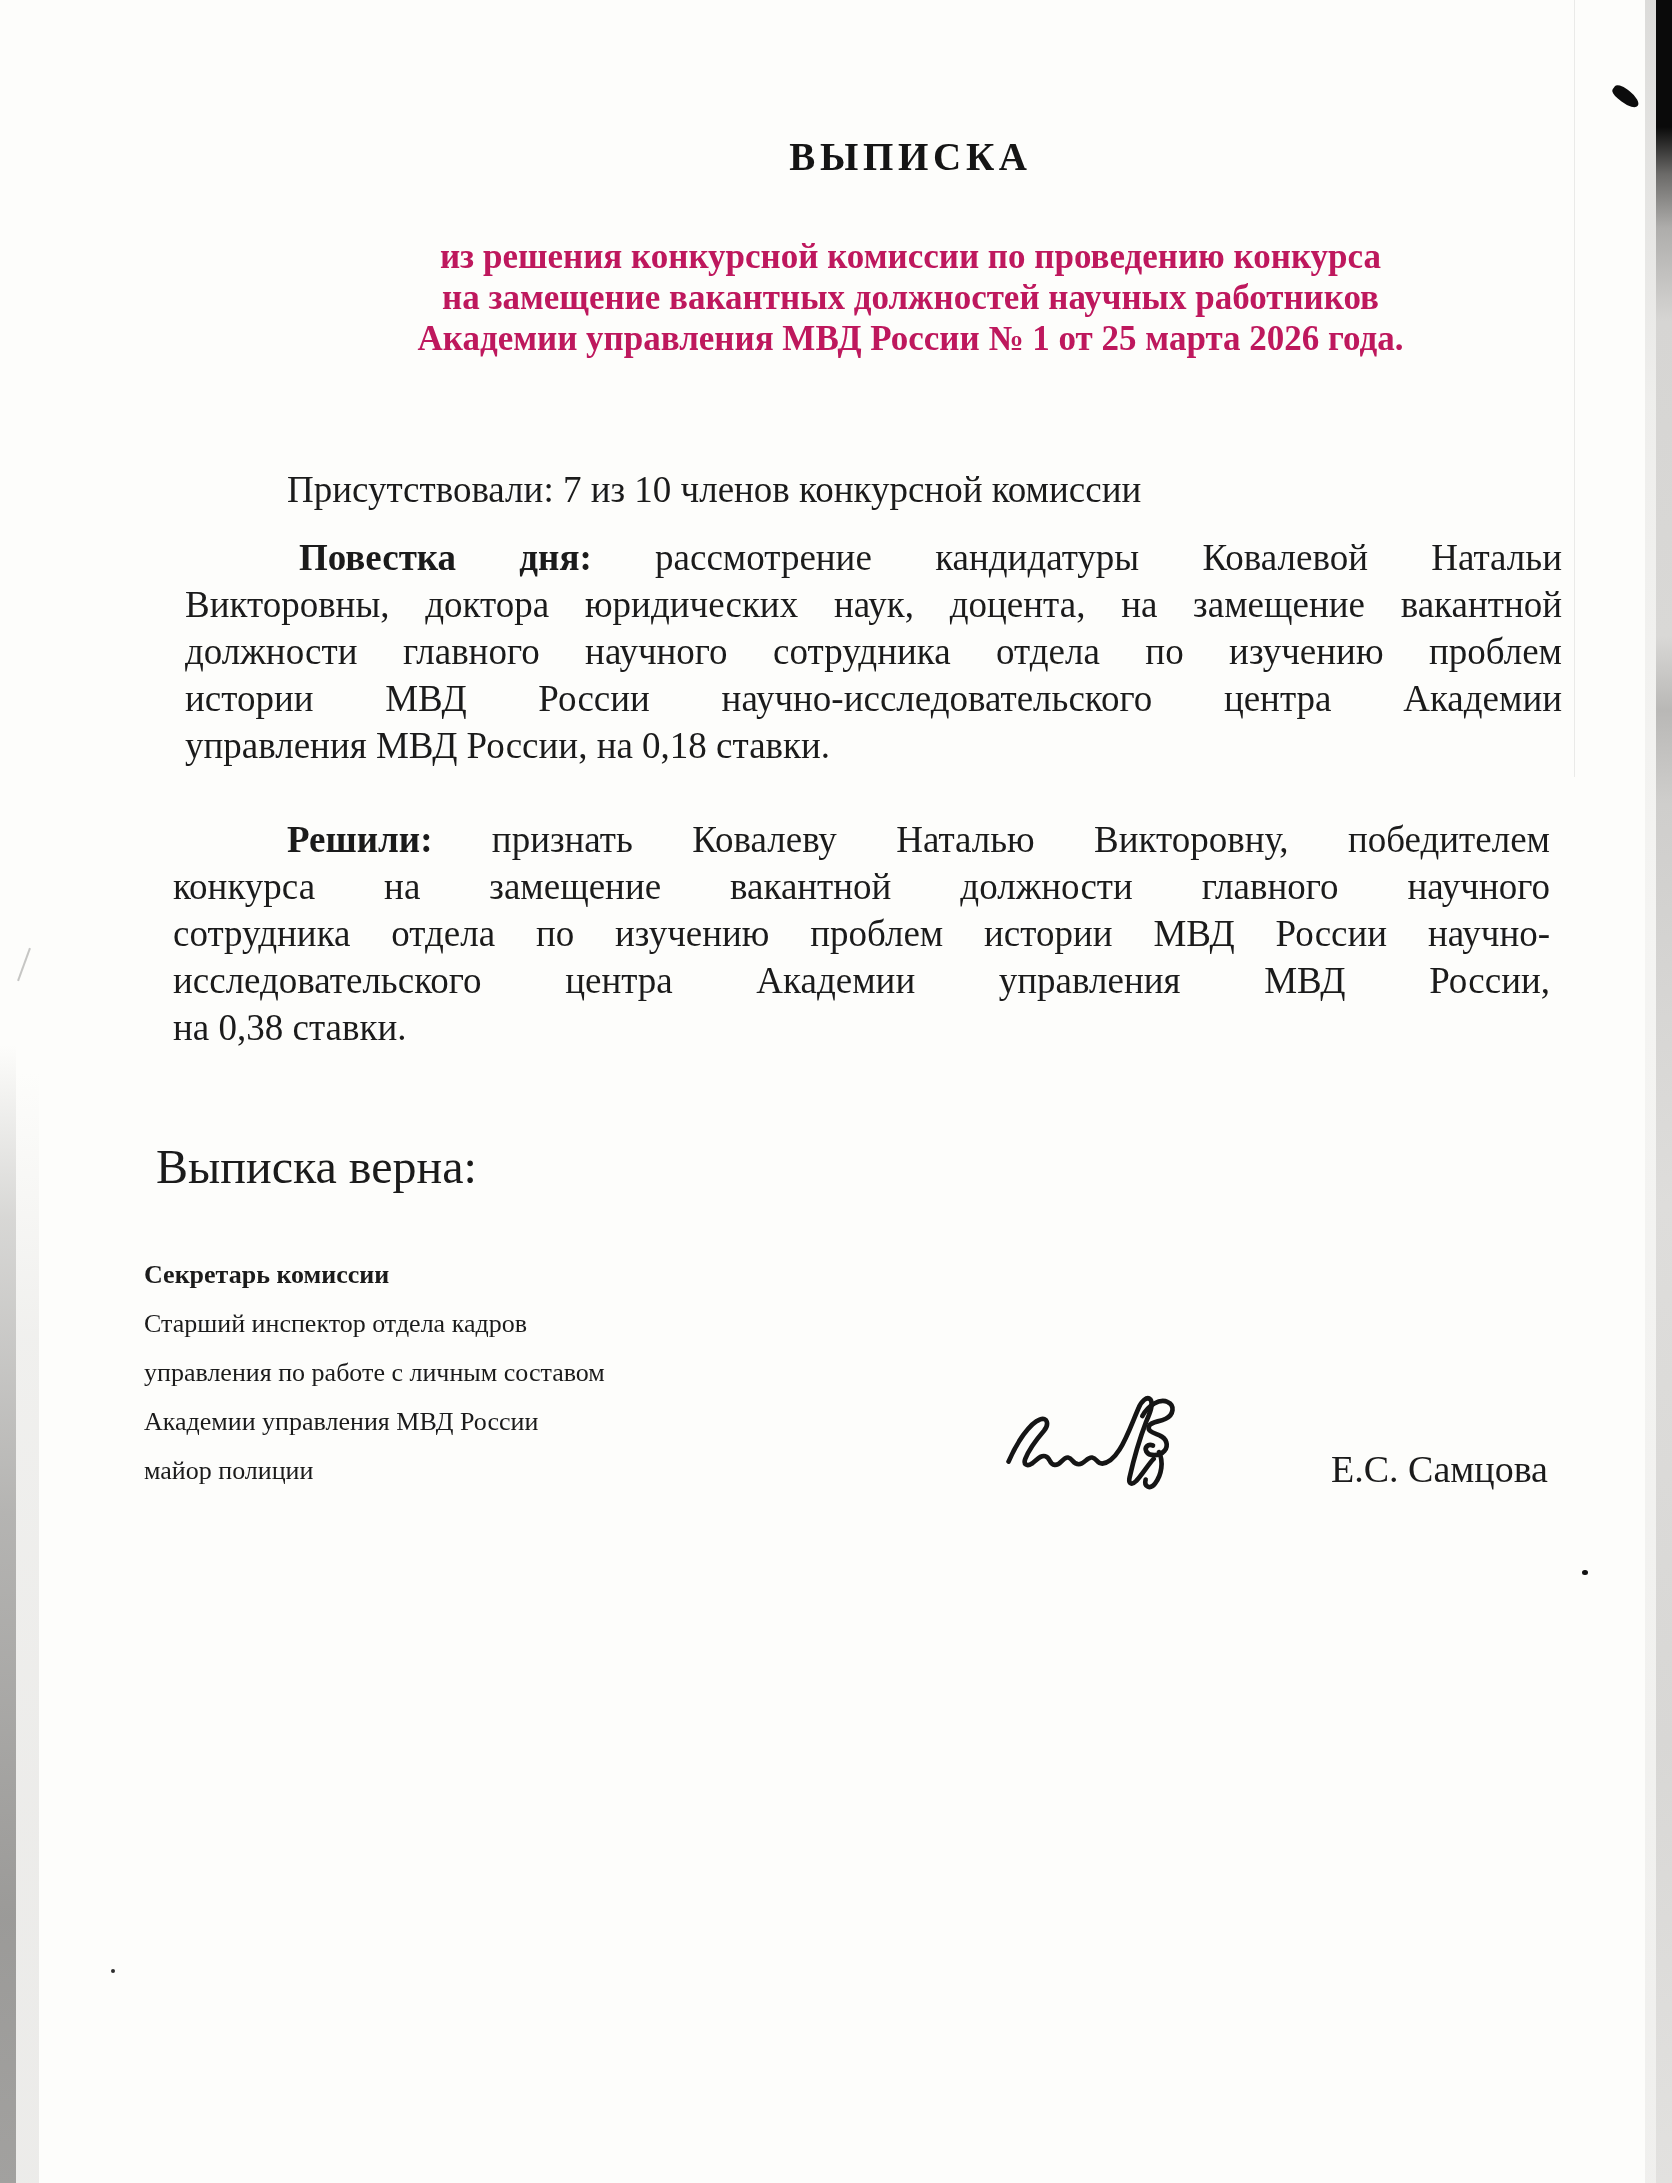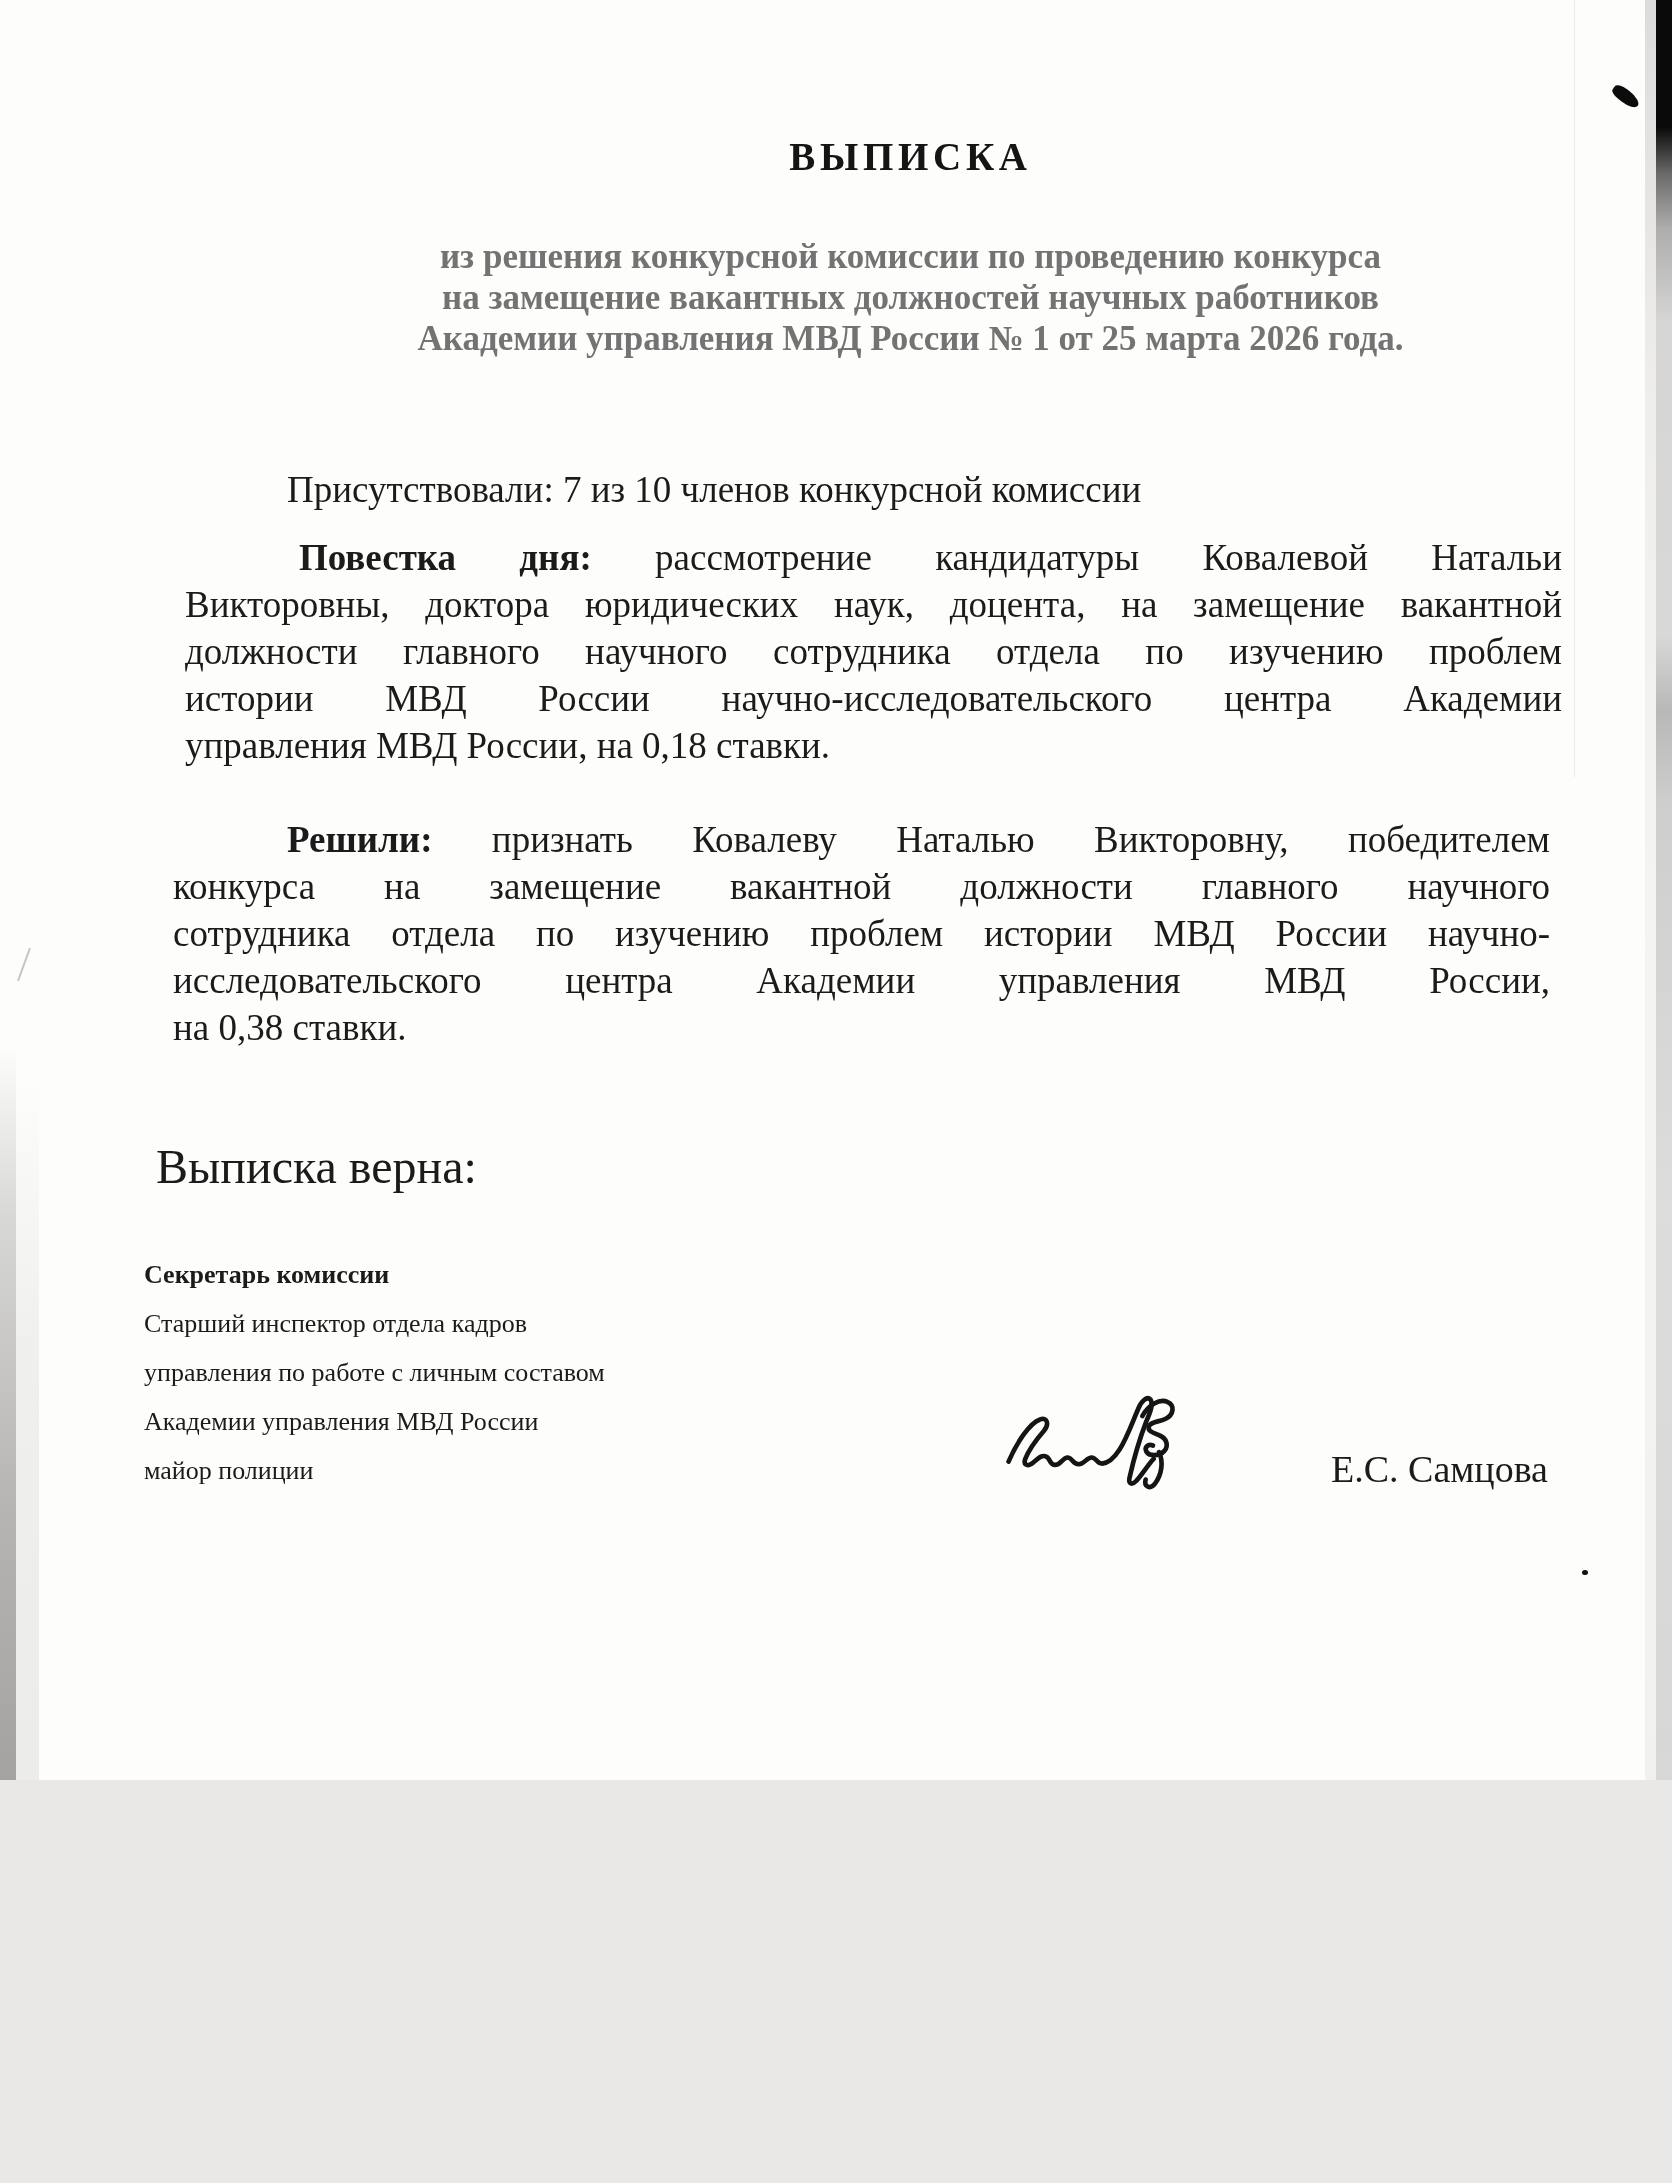--- a/index.html
+++ b/index.html
@@ -1,33 +1,33 @@
 <!DOCTYPE html>
 <html lang="ru" style="font-size:10.7px"><head>
 <meta charset="utf-8">
 <style>
   html,body { margin:0; padding:0; background:#e9e8e6; }
   .page {
     position:relative;
-    width:1673px; height:1780px;
+    width:1673px; height:2183px;
     background:#fdfdfb;
     overflow:hidden;
     font-family:"Liberation Serif", serif;
     color:#1b1b1b;
   }
   
   .doc-title {
     position:absolute; left:281px; top:134px; width:1259px;
     text-align:center; font-size:39px; font-weight:bold; letter-spacing:4.7px;
     color:#151515;
   }
   .doc-subtitle {
     position:absolute; left:281px; top:236px; width:1259px;
     text-align:center; font-size:35px; font-weight:bold; line-height:41px;
-    color:#737373;
+    color:#be185d;
   }
   .attendance {
     position:absolute; left:287px; top:466px;
     font-size:37px; line-height:47px;
   }
   .para {
     position:absolute; left:173px; width:1377px;
     font-size:37px; line-height:47px;
   }
   .para-agenda { top:534px;margin-left:12px; }

